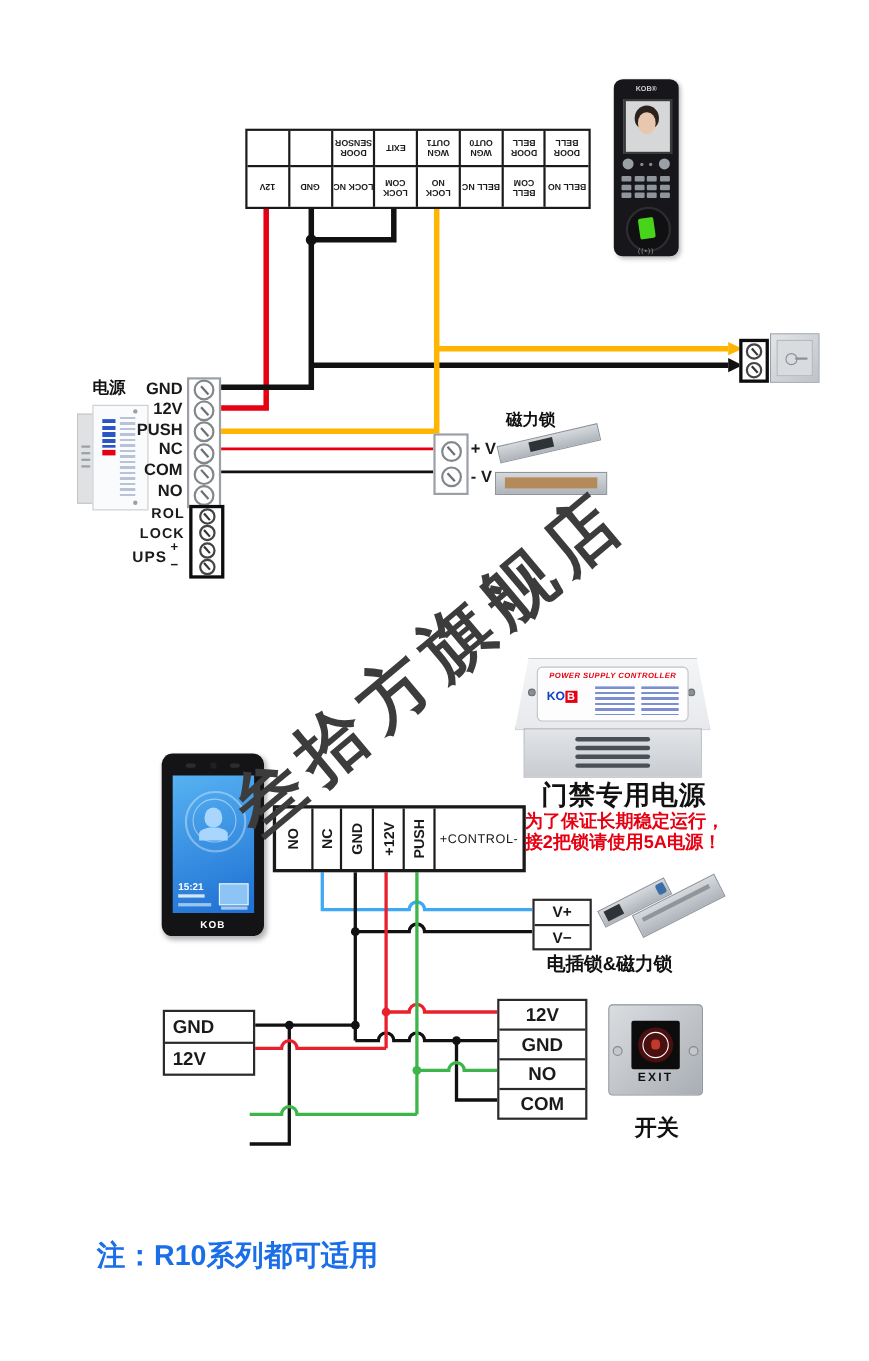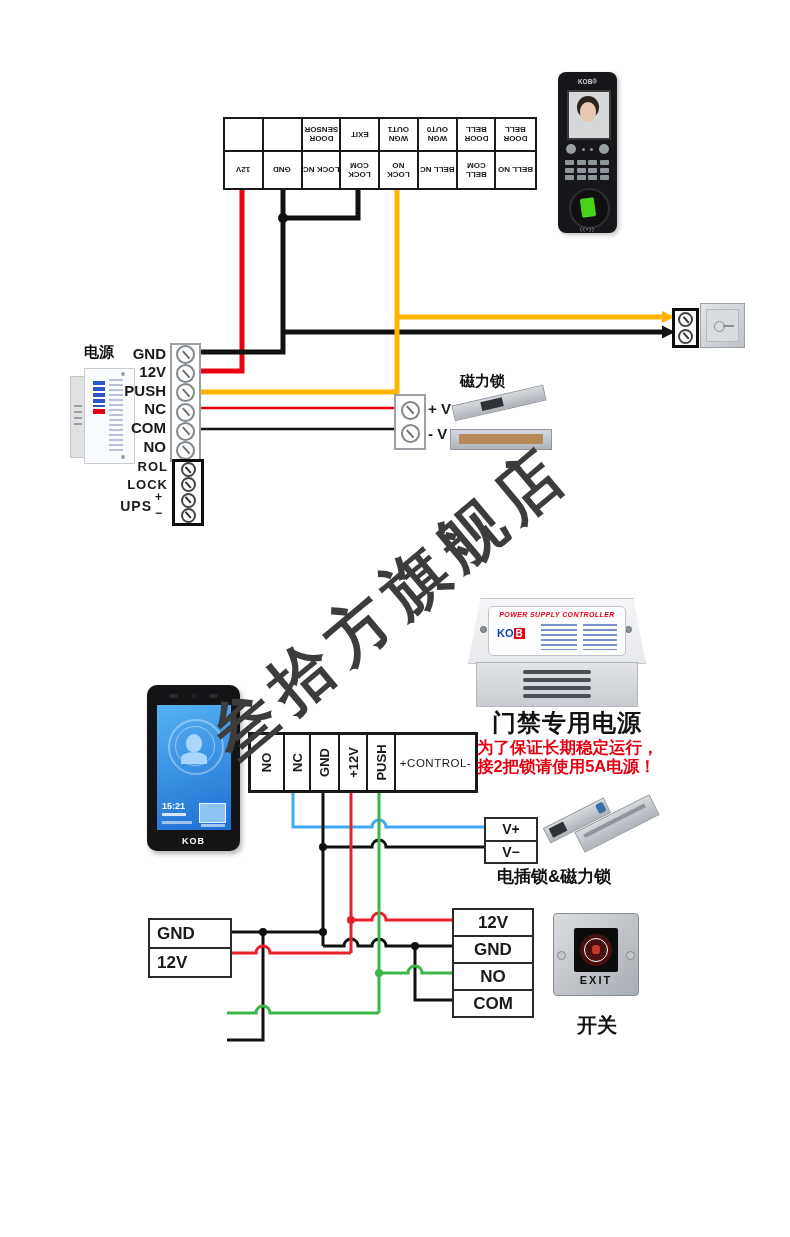--- a/index.html
+++ b/index.html
@@ -442,14 +442,15 @@
     <div class="win">
       <div class="ringo">
         <div class="ringw"></div>
         <div class="hand"></div>
       </div>
     </div>
     <div class="exlbl">EXIT</div>
   </div>
   <div class="sidelabel cn" style="left:577px;top:1012px;font-size:20px;text-align:left;">开关</div>
 
+  <div class="note">注：R10系列都可适用</div>
 
 </div>
 
 </body></html>

